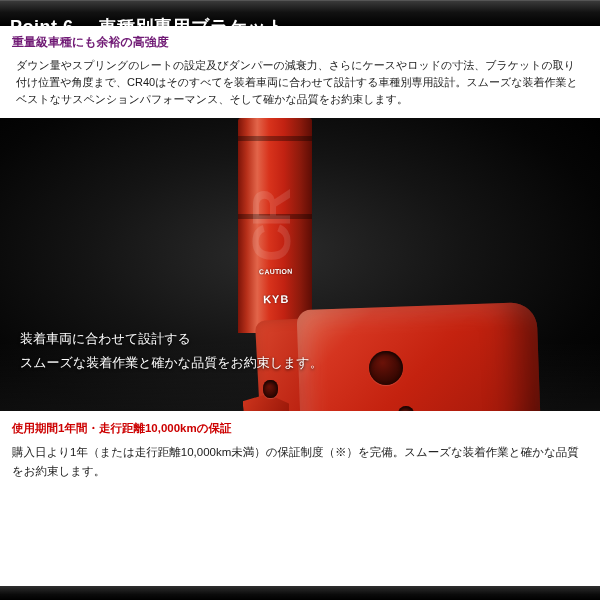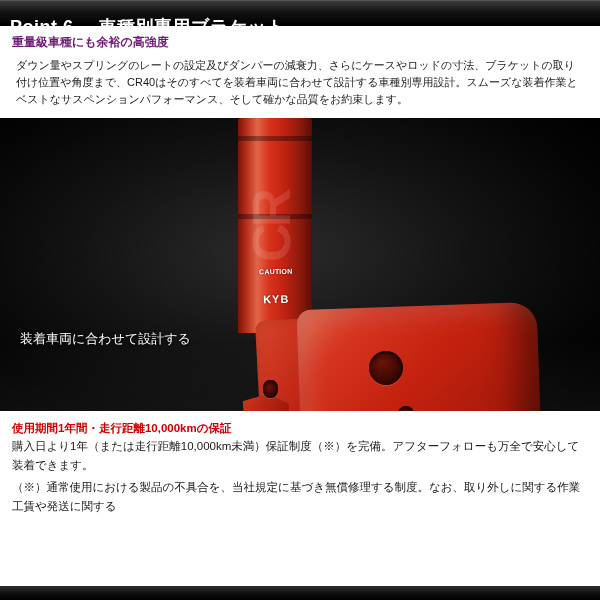--- a/index.html
+++ b/index.html
@@ -202,21 +202,21 @@
   }
   .warranty-copy p {
     margin: 0 0 4px 0;
     font-size: 11.5px;
     line-height: 1.6;
     color: #1a1a1a;
   }
   .warranty-copy p.red {
     color: #cc0000;
     font-weight: bold;
-    margin-bottom: 0;
+    margin-bottom: 6px;
   }
   .warranty-copy p.note {
     text-indent: 0;
   }
 
   .bottom-bar {
     position: absolute;
     left: 0;
     bottom: 0;
     width: 600px;
@@ -259,24 +259,24 @@
     <div class="bracket-main"></div>
 
     <div class="fork"></div>
     <div class="hole h1"></div>
 
     <div class="hole h3"></div>
     <div class="hole h4"></div>
 
     <div class="caption">
       <div>装着車両に合わせて設計する</div>
+      <div>スムーズな装着作業と確かな品質をお約束します。</div>
     </div>
   </div>
 
 
   <div class="warranty-copy">
     <p class="red">使用期間1年間・走行距離10,000kmの保証</p>
-    <p>購入日より1年（または走行距離10,000km未満）保証制度（※）を完備。アフターフォローも万全で安心して装着できます。</p>
-    <p class="note">（※）通常使用における製品の不具合を、当社規定に基づき無償修理する制度。なお、取り外しに関する作業工賃や発送に関する</p>
+    <p>購入日より1年（または走行距離10,000km未満）の保証制度（※）を完備。スムーズな装着作業と確かな品質をお約束します。</p>
   </div>
 
   <div class="bottom-bar"></div>
 </div>
 
 </body></html>

